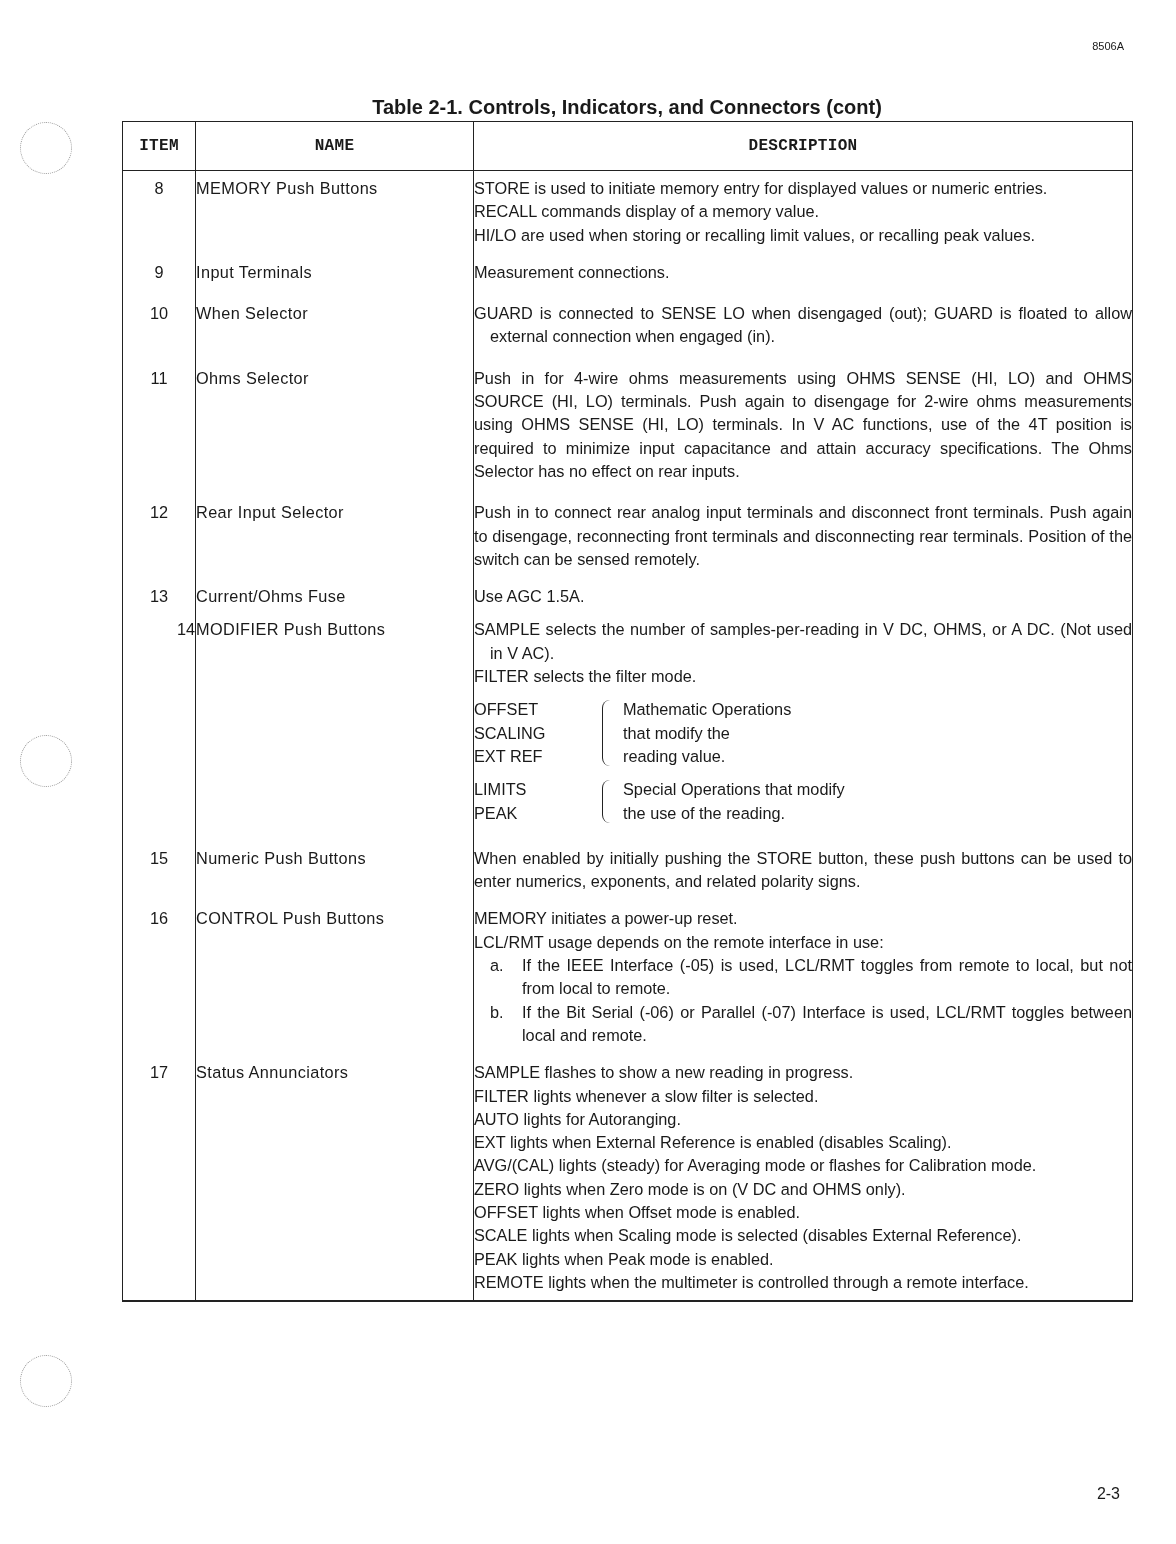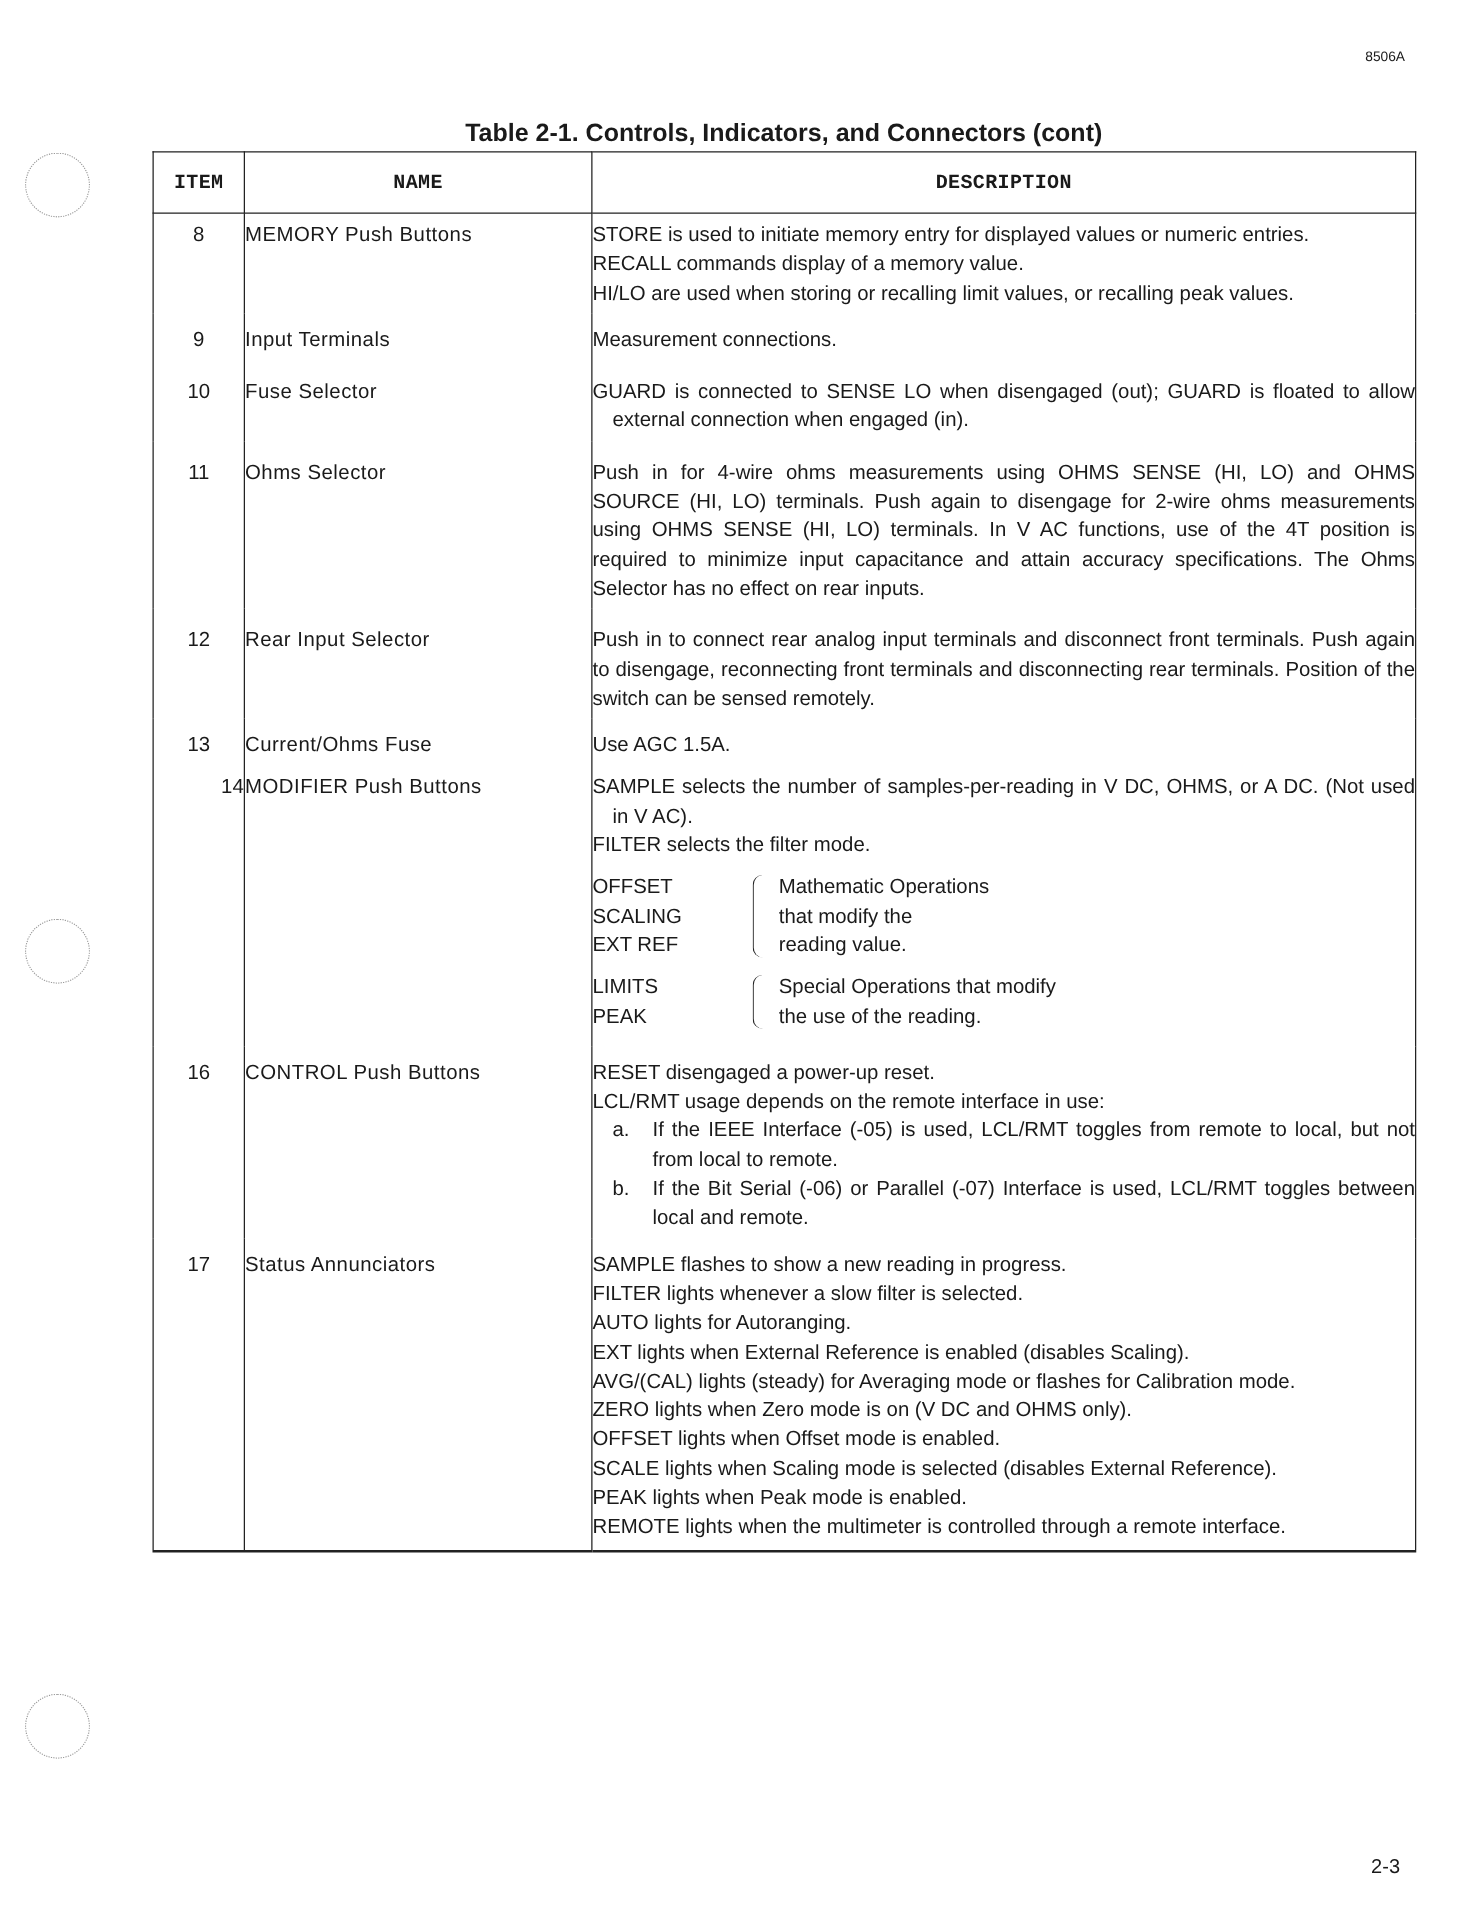--- a/index.html
+++ b/index.html
@@ -85,21 +85,21 @@
           <div style="padding-top: 10px; padding-bottom: 4px;">
             <div class="para">Measurement connections.</div>
           </div>
         </td>
       </tr>
       <tr>
         <td class="item">
           <div class="line" style="padding-top: 14px;">10</div>
         </td>
         <td class="name">
-          <div class="line" style="padding-top: 14px;">Fuse Selector</div>
+          <div class="line" style="padding-top: 14px;">When Selector</div>
         </td>
         <td class="desc">
           <div style="padding-top: 14px; padding-bottom: 4px;">
             <div class="para">GUARD is connected to SENSE LO when disengaged (out); GUARD is floated to allow external connection when engaged (in).</div>
           </div>
         </td>
       </tr>
       <tr>
         <td class="item">
           <div class="line" style="padding-top: 14px;">11</div>
@@ -172,28 +172,41 @@
               <div class="vals">
                 <div>Special Operations that modify</div>
                 <div>the use of the reading.</div>
               </div>
             </div>
           </div>
         </td>
       </tr>
       <tr>
         <td class="item">
+          <div class="line" style="padding-top: 10px;">15</div>
+        </td>
+        <td class="name">
+          <div class="line" style="padding-top: 10px;">Numeric Push Buttons</div>
+        </td>
+        <td class="desc">
+          <div style="padding-top: 10px; padding-bottom: 4px;">
+            <div class="para noindent">When enabled by initially pushing the STORE button, these push buttons can be used to enter numerics, exponents, and related polarity signs.</div>
+          </div>
+        </td>
+      </tr>
+      <tr>
+        <td class="item">
           <div class="line" style="padding-top: 10px;">16</div>
         </td>
         <td class="name">
           <div class="line" style="padding-top: 10px;">CONTROL Push Buttons</div>
         </td>
         <td class="desc">
           <div style="padding-top: 10px; padding-bottom: 4px;">
-            <div class="para">RESET disengaged a power-up reset.</div>
+            <div class="para">MEMORY initiates a power-up reset.</div>
             <div class="para">LCL/RMT usage depends on the remote interface in use:</div>
             <div class="sub">
               <span class="lbl">a.</span>
               <span class="txt">If the IEEE Interface (-05) is used, LCL/RMT toggles from remote to local, but not from local to remote.</span>
             </div>
             <div class="sub">
               <span class="lbl">b.</span>
               <span class="txt">If the Bit Serial (-06) or Parallel (-07) Interface is used, LCL/RMT toggles between local and remote.</span>
             </div>
           </div>

